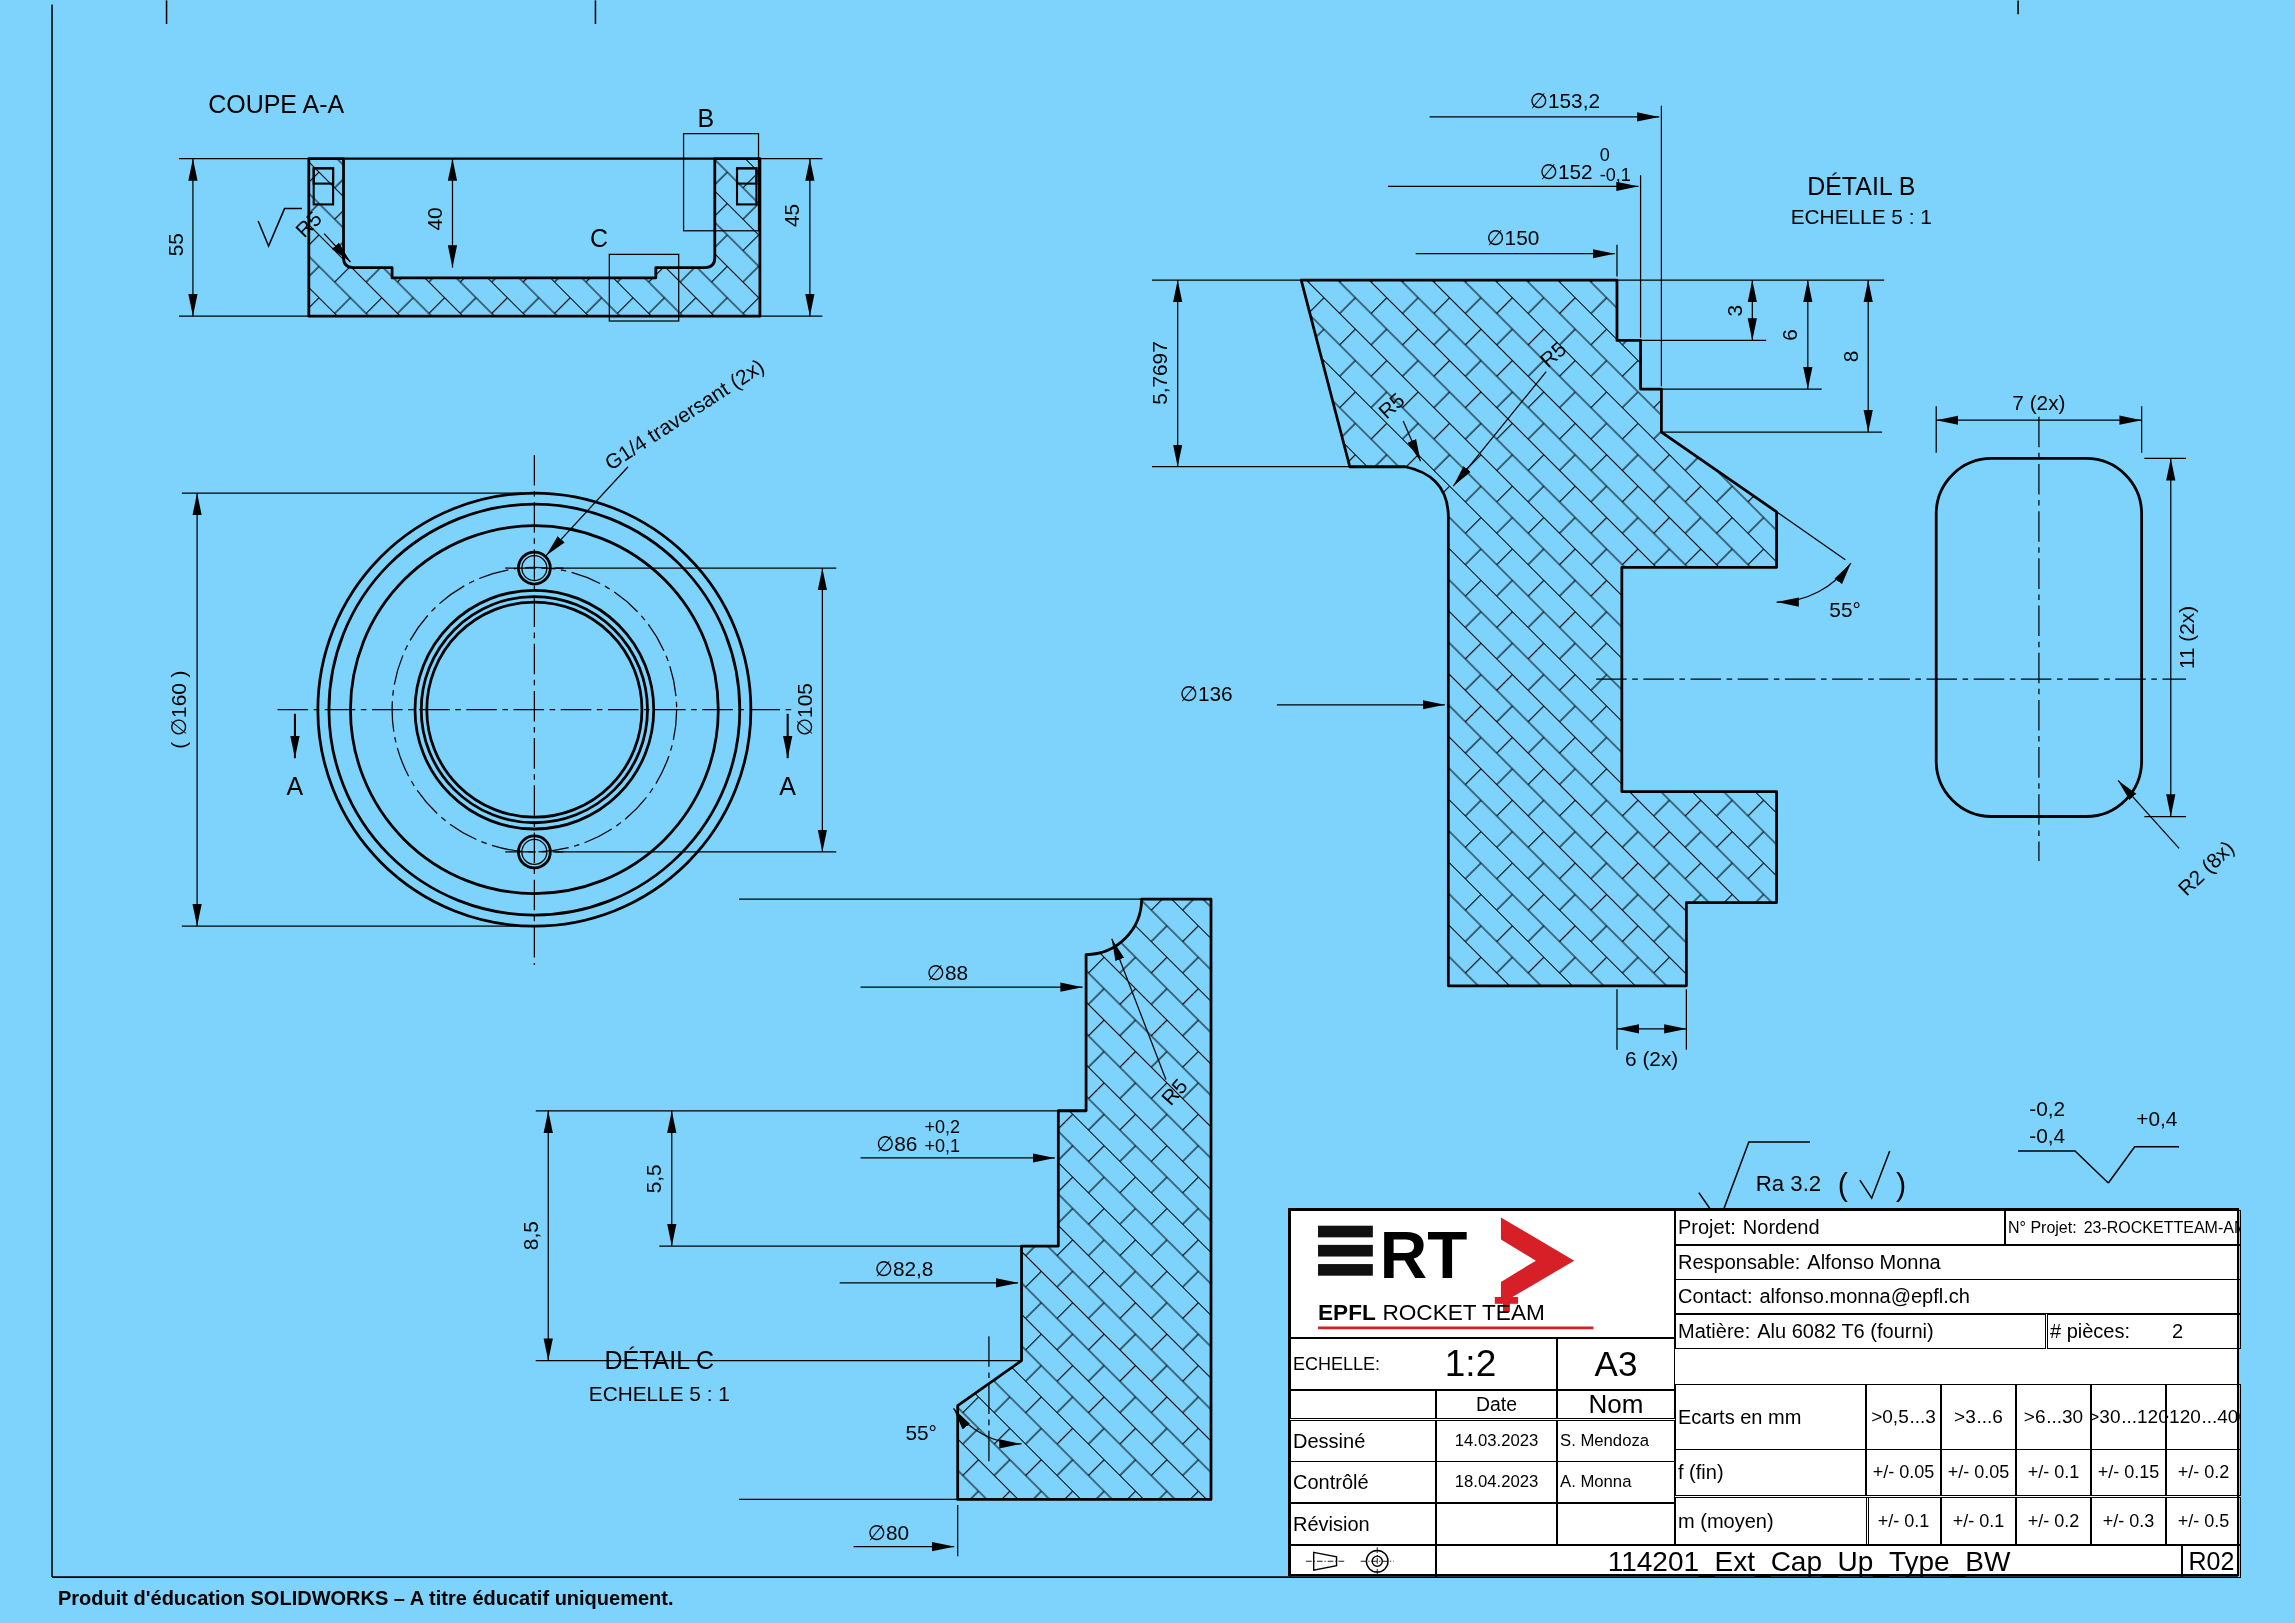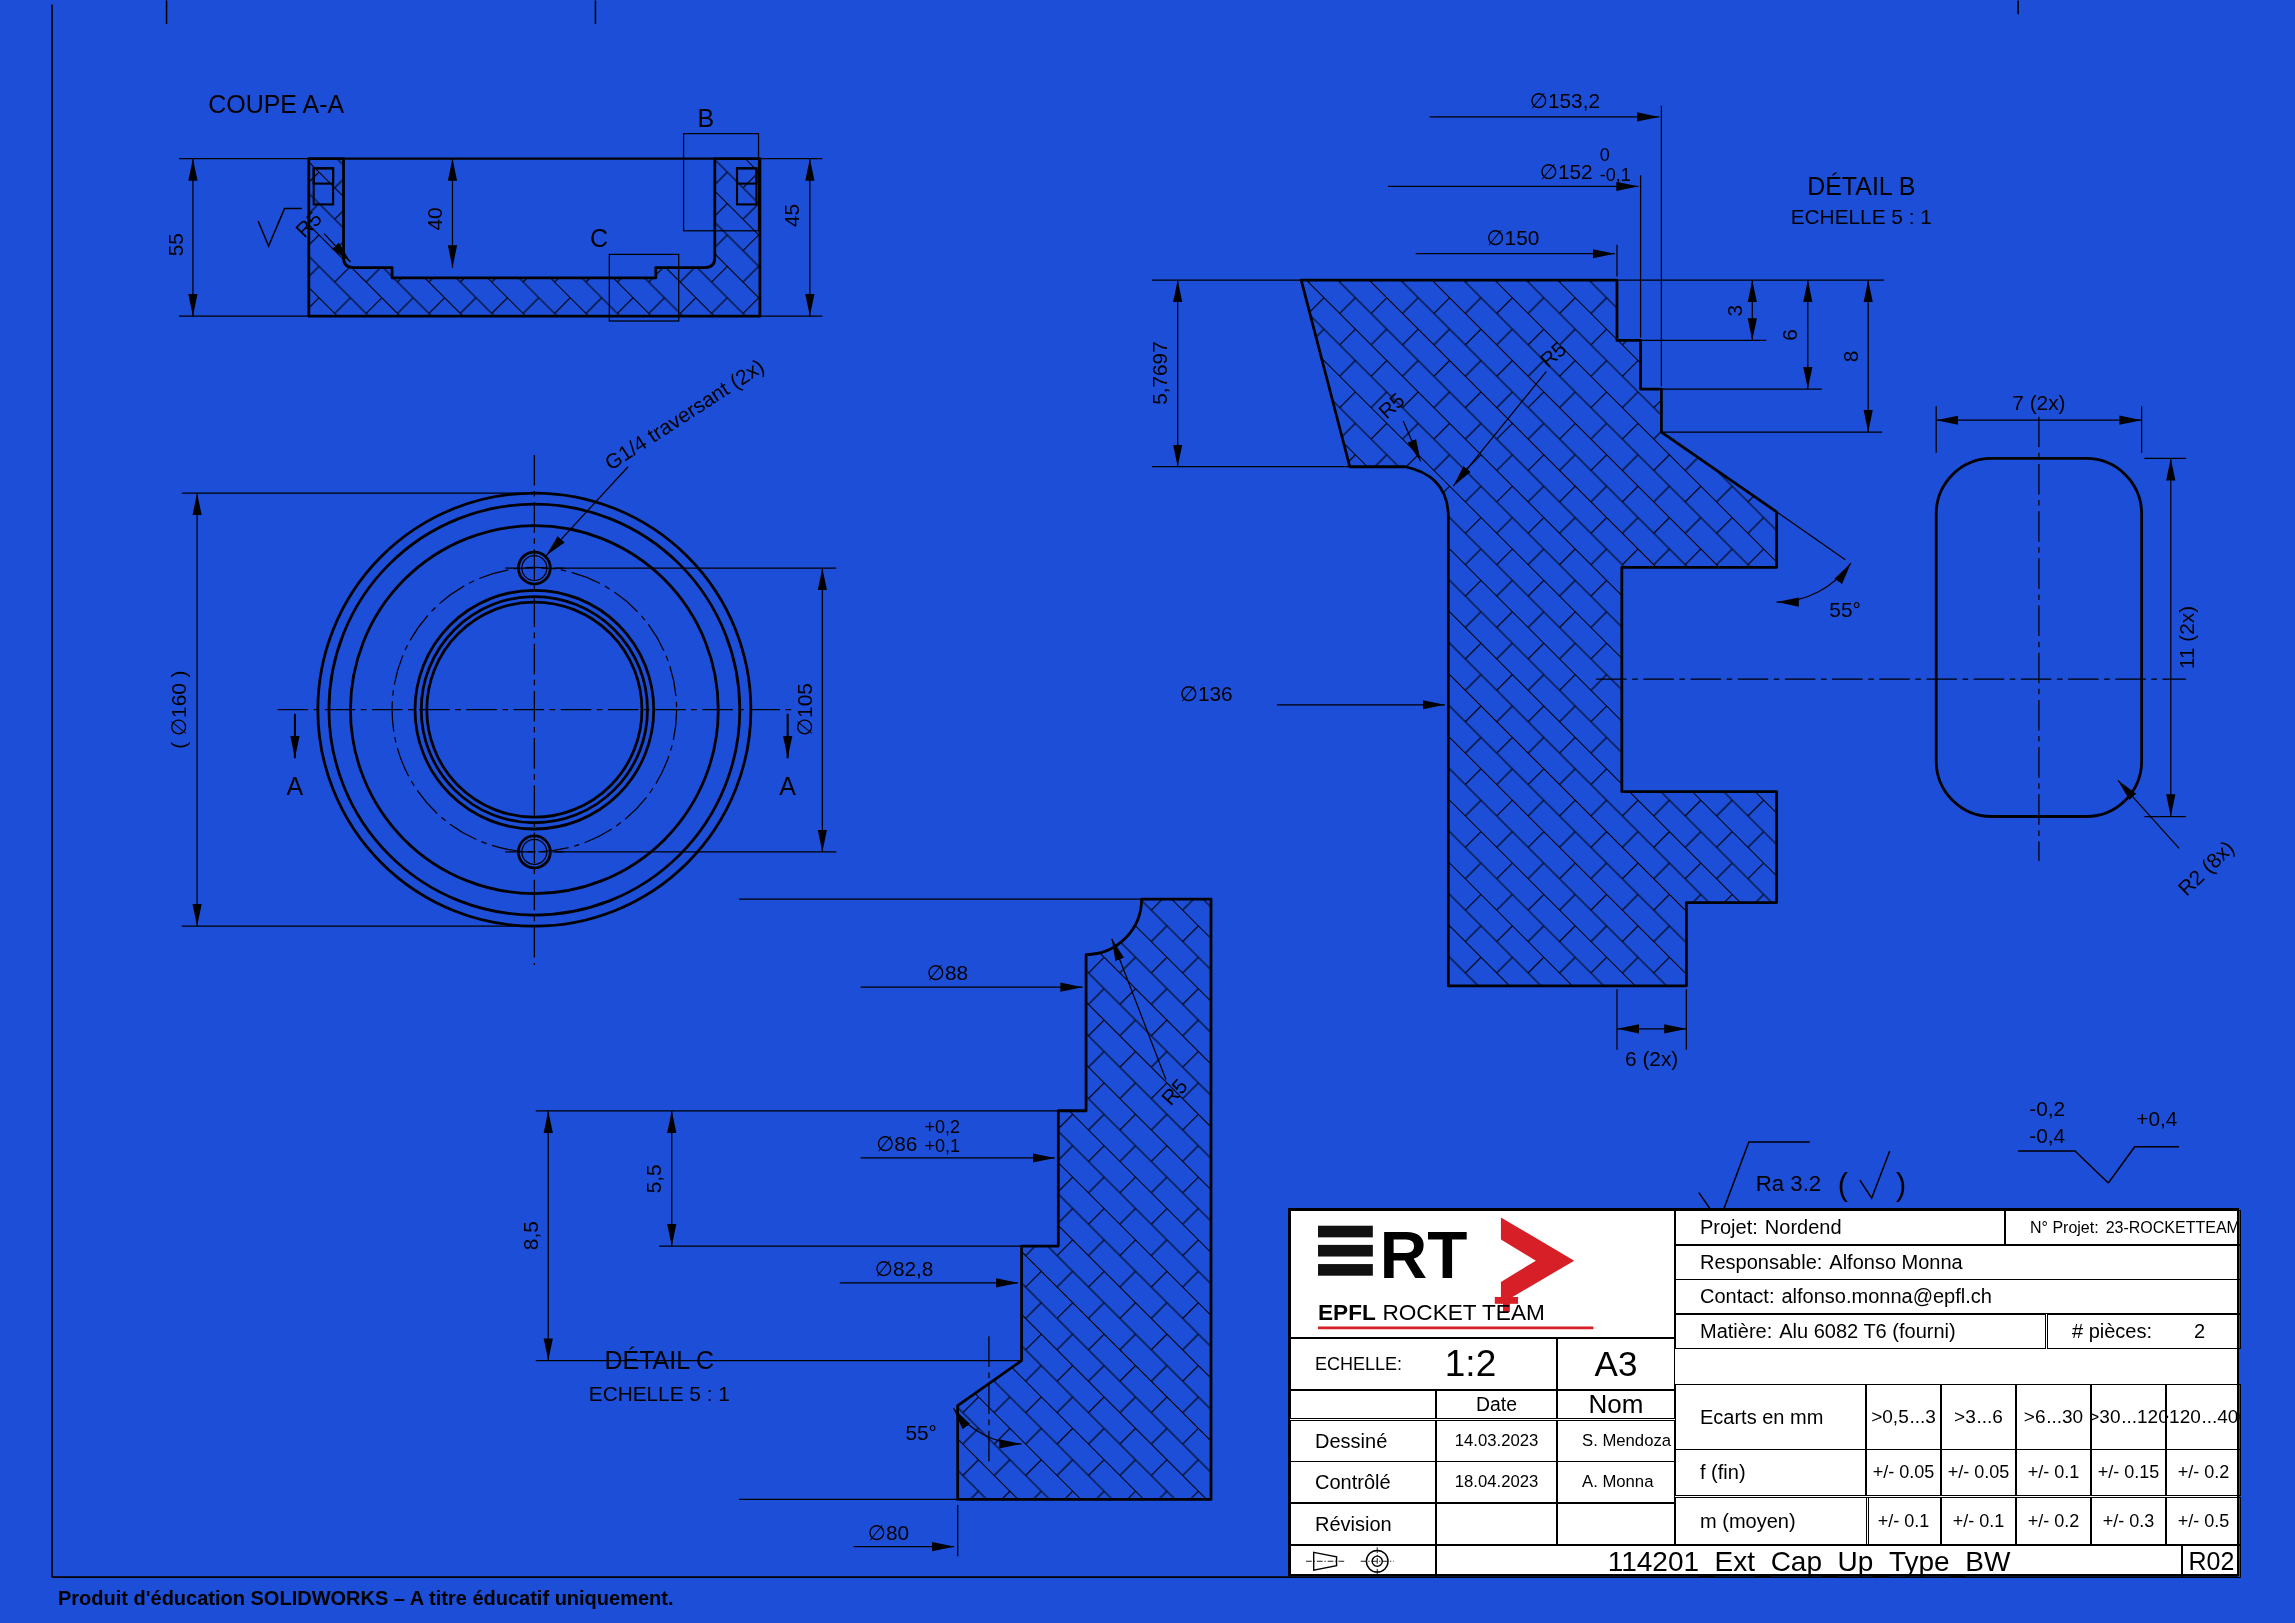--- a/index.html
+++ b/index.html
@@ -1,33 +1,33 @@
 <!DOCTYPE html>
 <html style="font-size:11px"><head>
 <meta charset="utf-8">
 <style>
   html,body{margin:0;padding:0;background:#fff}
-  .sheet{position:relative;width:2295px;height:1624px;background:#1d4ed8;overflow:hidden;font-family:"Liberation Sans","DejaVu Sans",sans-serif;color:#000}
+  .sheet{position:relative;width:2295px;height:1624px;background:#7dd3fc;overflow:hidden;font-family:"Liberation Sans","DejaVu Sans",sans-serif;color:#000}
   svg.draw{position:absolute;left:0;top:0;width:2295px;height:1624px}
   svg text{font-family:"Liberation Sans","DejaVu Sans",sans-serif;fill:#000}
   .t26{font-size:26px}.t30{font-size:30px}.t32{font-size:32px}.t36{font-size:36px}.t44{font-size:44px}
   .tm{text-anchor:middle}.te{text-anchor:end}
   .o{fill:none;stroke:#000;stroke-width:4}
   .oh{fill:url(#hatch);stroke:#000;stroke-width:4;stroke-linejoin:round}
   .o2{fill:none;stroke:#000;stroke-width:3}
   .o3{fill:none;stroke:#000;stroke-width:3.5}
   .e{fill:none;stroke:#000;stroke-width:1.8}
   .e2{fill:none;stroke:#000;stroke-width:2.2}
   .e3{fill:none;stroke:#000;stroke-width:3}
   .cl{fill:none;stroke:#000;stroke-width:1.8;stroke-dasharray:44 8 8 8}
   .ar2{marker-start:url(#ar);marker-end:url(#ar)}
   .arE{marker-end:url(#ar)}
   
   .tb{position:absolute;left:1288px;top:1208px;width:951px;height:368px;border:2.1px solid #000;box-sizing:border-box;background:#fff}
-  .c{position:absolute;box-sizing:border-box;border:0.9px solid #000;display:flex;align-items:center;gap:7px;padding:0 24px;font-size:20px;white-space:nowrap;overflow:hidden}
+  .c{position:absolute;box-sizing:border-box;border:0.9px solid #000;display:flex;align-items:center;gap:7px;padding:0 2px;font-size:20px;white-space:nowrap;overflow:hidden}
   .cc{justify-content:center;padding:0 1.4px}
   .col{flex-direction:row;justify-content:center;gap:0.7px;line-height:1.05}
   .small{font-size:16.7px}
   .xs{font-size:16px}
   .footer{position:absolute;left:58px;top:1587px;font-size:20px;font-weight:bold}
 </style>
 </head>
 <body>
 
 <div class="sheet">

